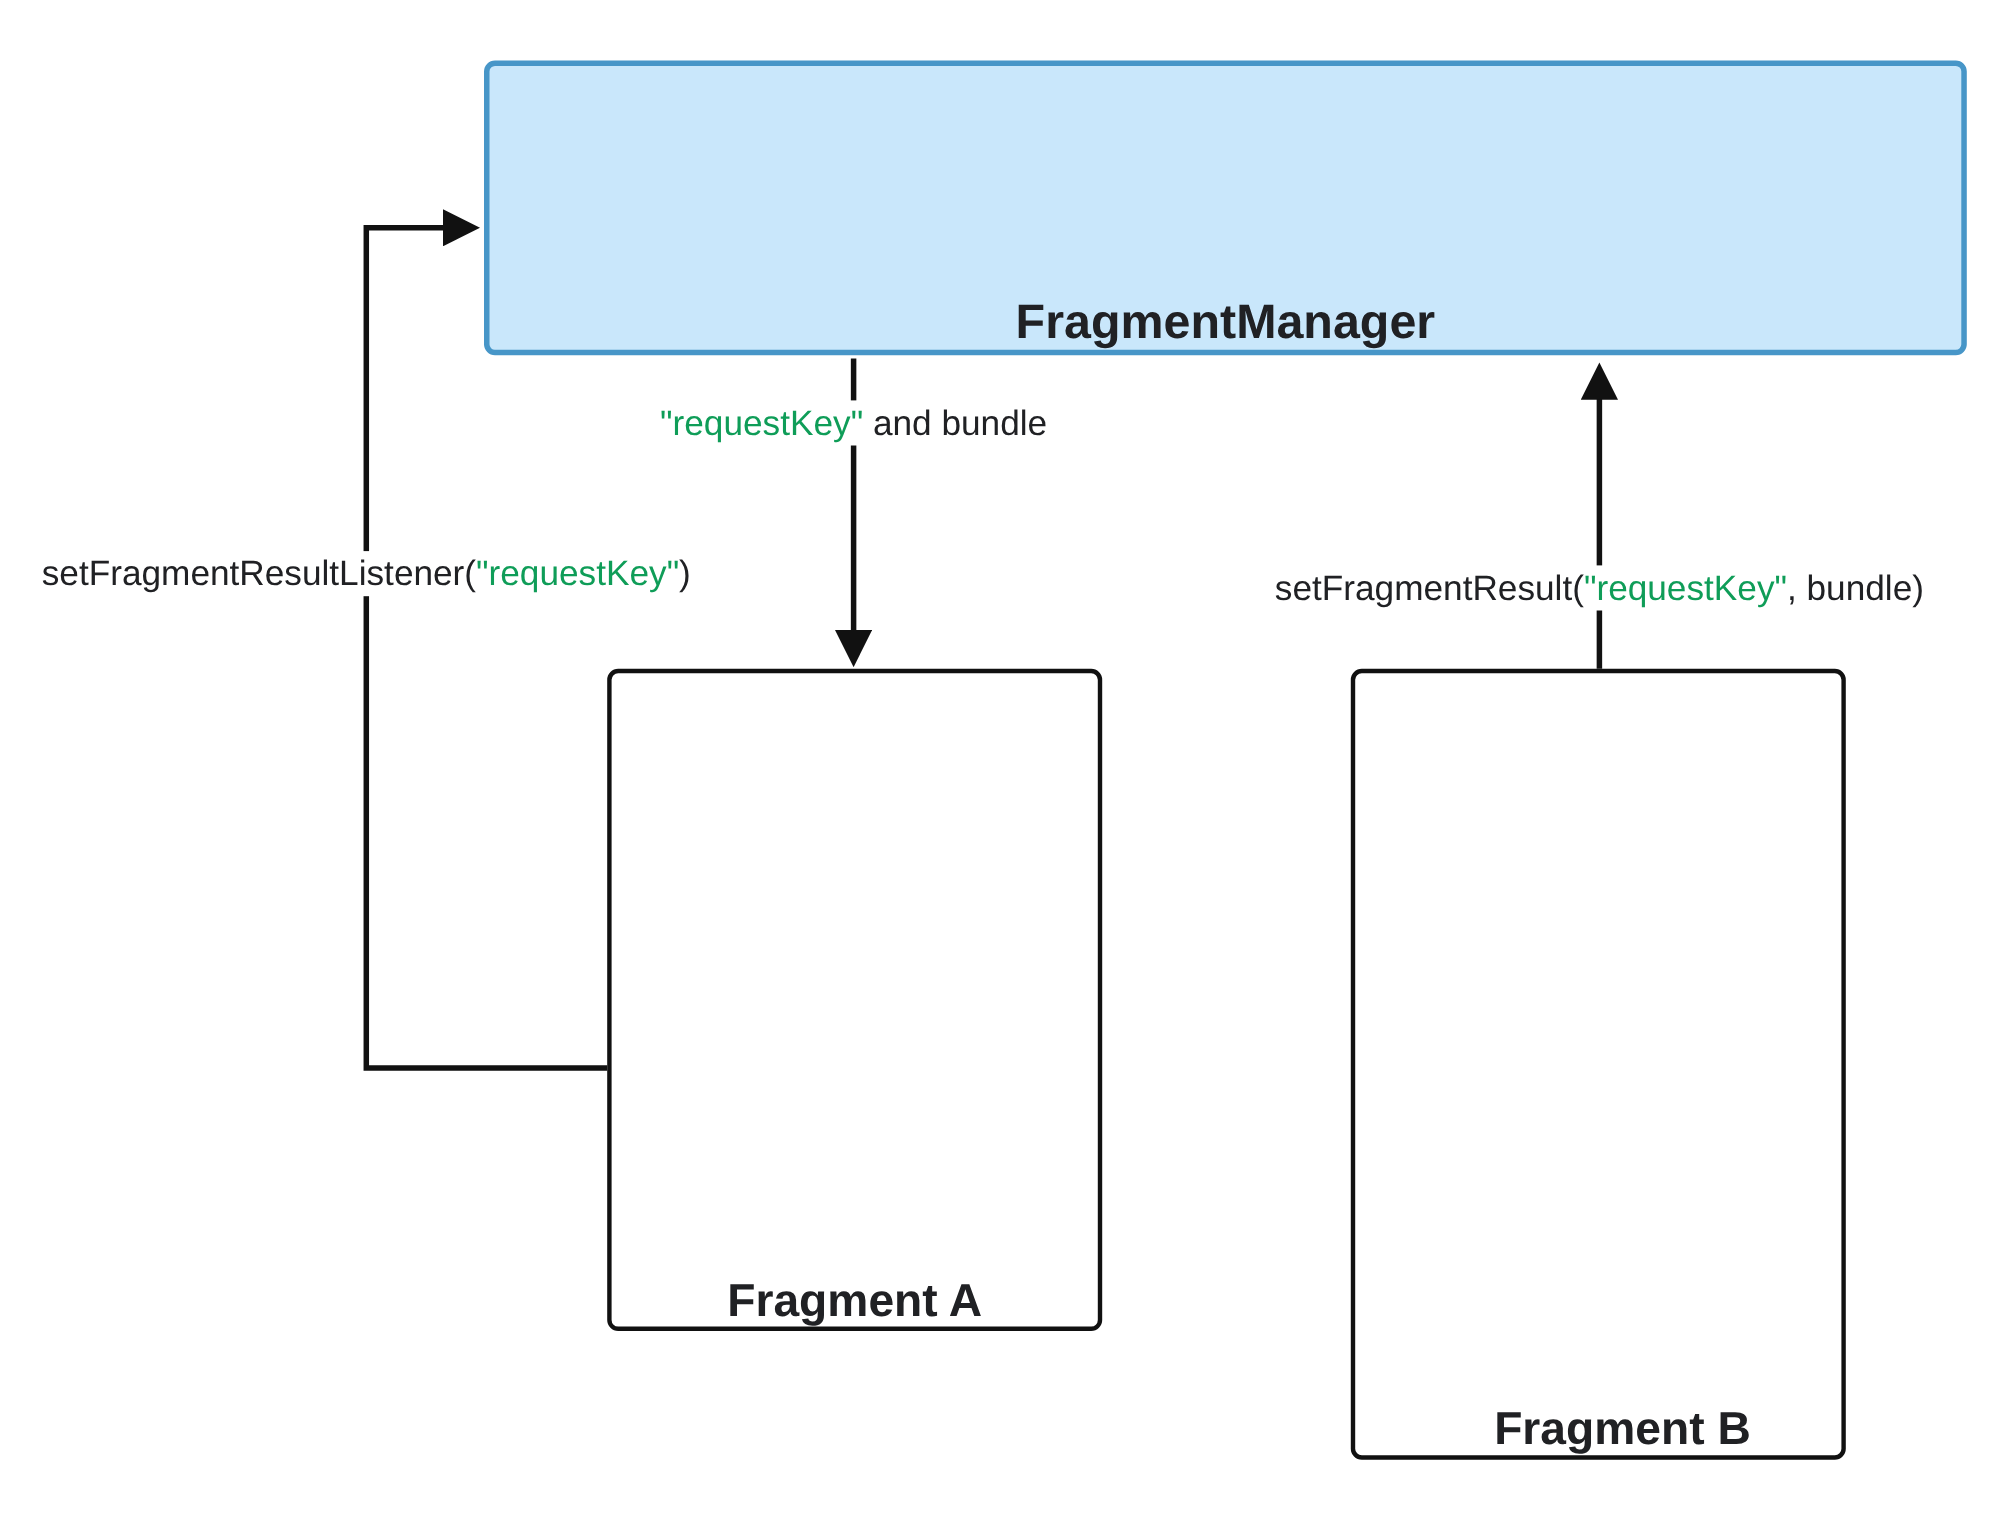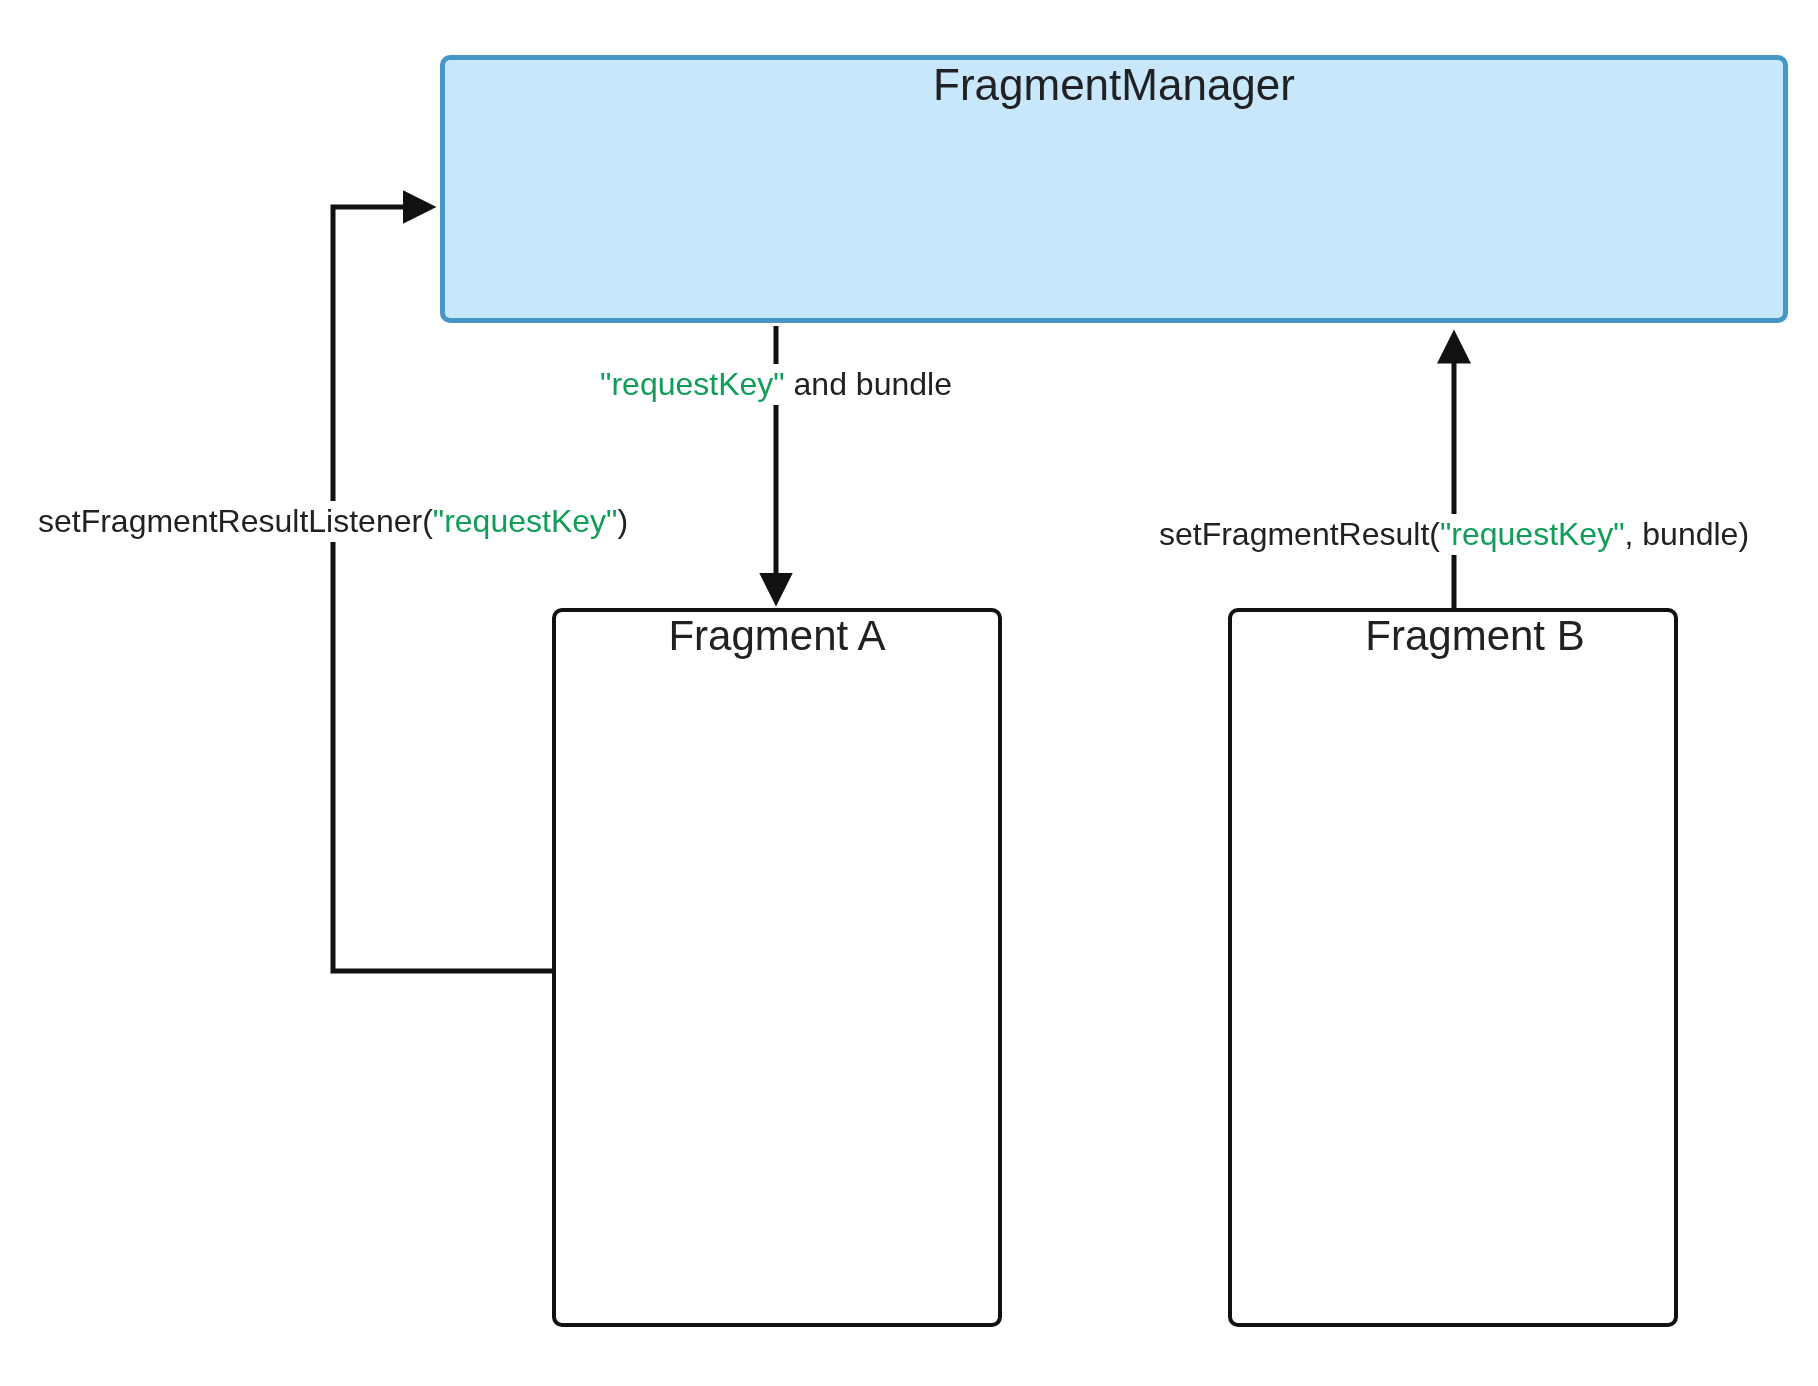--- a/index.html
+++ b/index.html
@@ -25,38 +25,39 @@
     z-index:1;
   }
   .arrow-layer path.arrow{
     fill:none;
     stroke:var(--ink);
     stroke-width:5;
   }
   .arrow-layer .head{ fill:var(--ink); }
   .node{
     position:absolute;
-    display:flex; align-items:flex-start; justify-content:center;
+    display:flex; align-items:flex-end; justify-content:center;
     background:#ffffff;
     z-index:2;
+    font-weight:bold;
   }
   .node-title{ white-space:pre; }
   .fm-box{
     left:440px; top:55px; width:1348px; height:268px;
     background:var(--box-fill);
     border:5px solid var(--box-border);
     border-radius:10px;
     font-size:44px;
   }
   .frag-box{
     border:4px solid var(--ink);
     border-radius:10px;
     font-size:42px;
   }
-  .frag-a{ left:552px; top:608px; width:450px; height:719px; }
+  .frag-a{ left:552px; top:608px; width:450px; height:602px; }
   .frag-b{ left:1228px; top:608px; width:450px; height:719px;padding-left:44px; }
   .code-label{
     position:absolute;
     transform:translateX(-50%);
     background:#ffffff;
     padding:2px 6px;
     font-size:32px;
     white-space:nowrap;
     z-index:3;
   }

